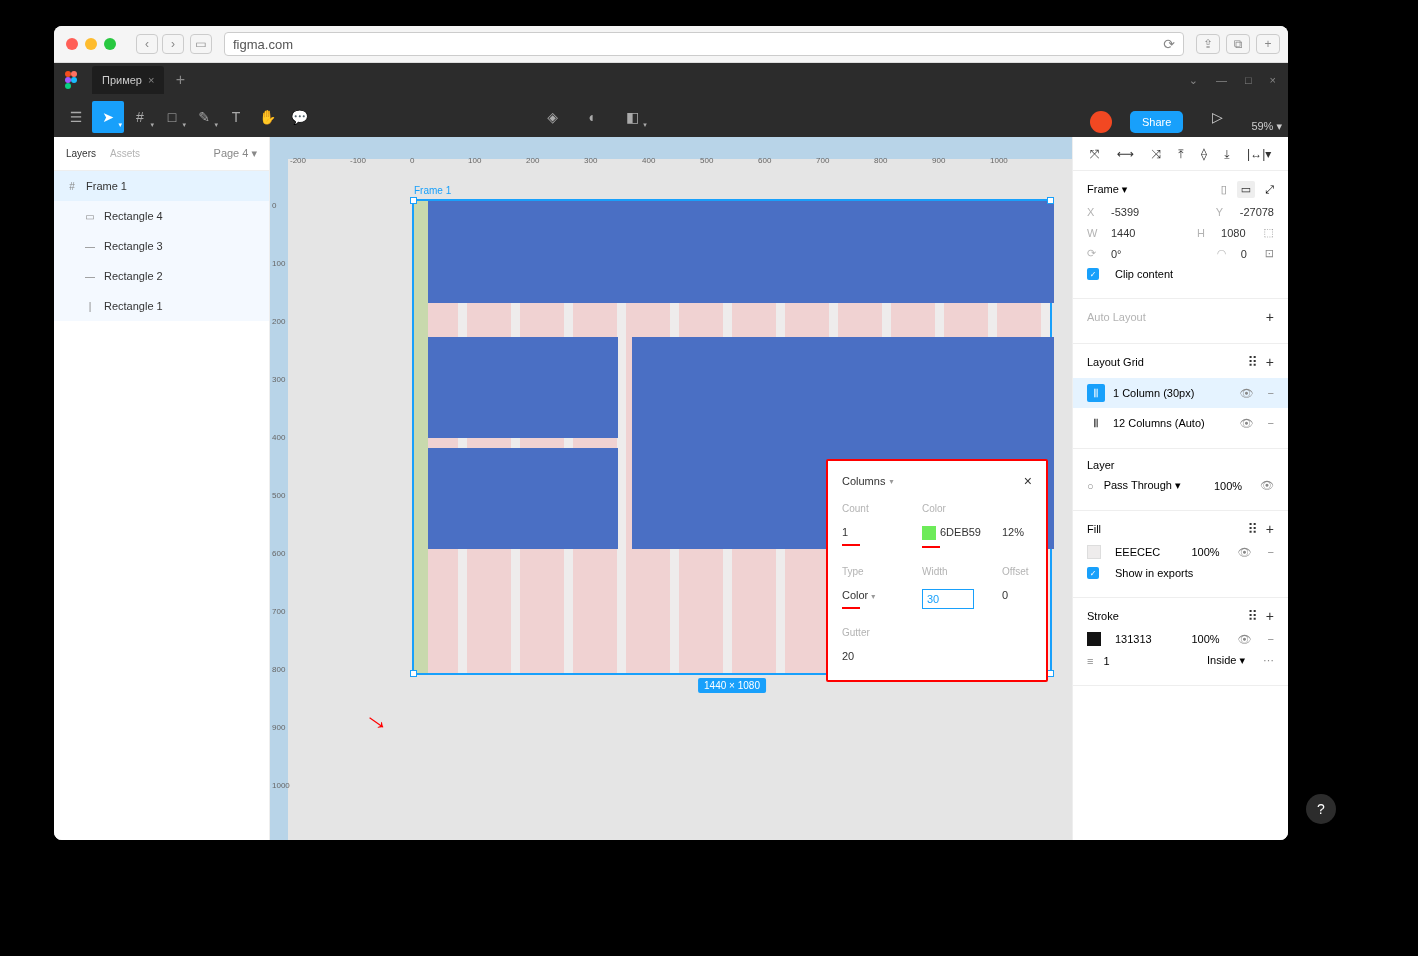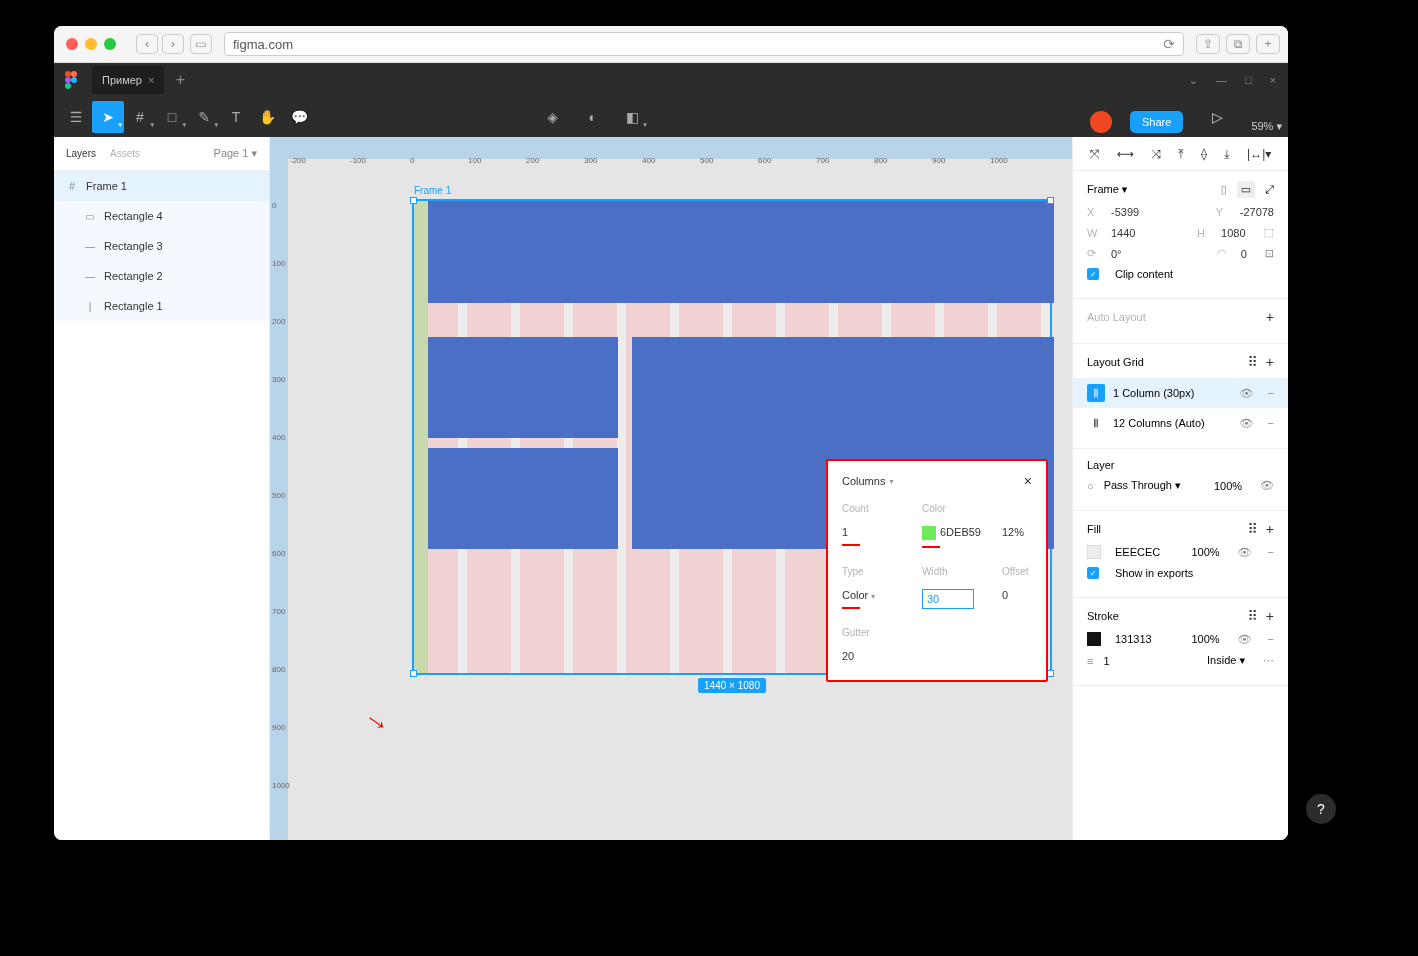--- a/index.html
+++ b/index.html
@@ -166,21 +166,21 @@
         <div class="tool play">▷</div>
         <div class="zoom"><span>59%</span> ▾</div>
       </div>
     </div>
 
     <div class="workspace">
       <div class="leftpanel">
         <div class="lptabs">
           <span class="lptab active">Layers</span>
           <span class="lptab">Assets</span>
-          <span class="lppage"><span>Page 1</span> ▾</span>
+          <span class="lppage"><span>Page 4</span> ▾</span>
         </div>
         <div class="layer selected">
           <span class="licon">#</span>
           <span>Frame 1</span>
         </div>
         <div class="layer child">
             <span class="licon">▭</span>
             <span>Rectangle 4</span>
           </div>
         <div class="layer child">

